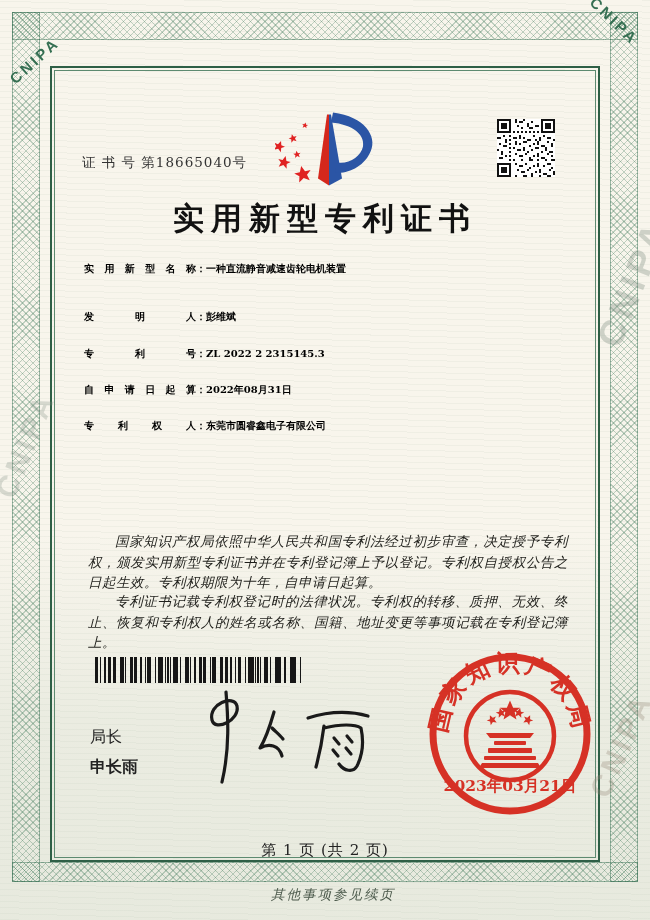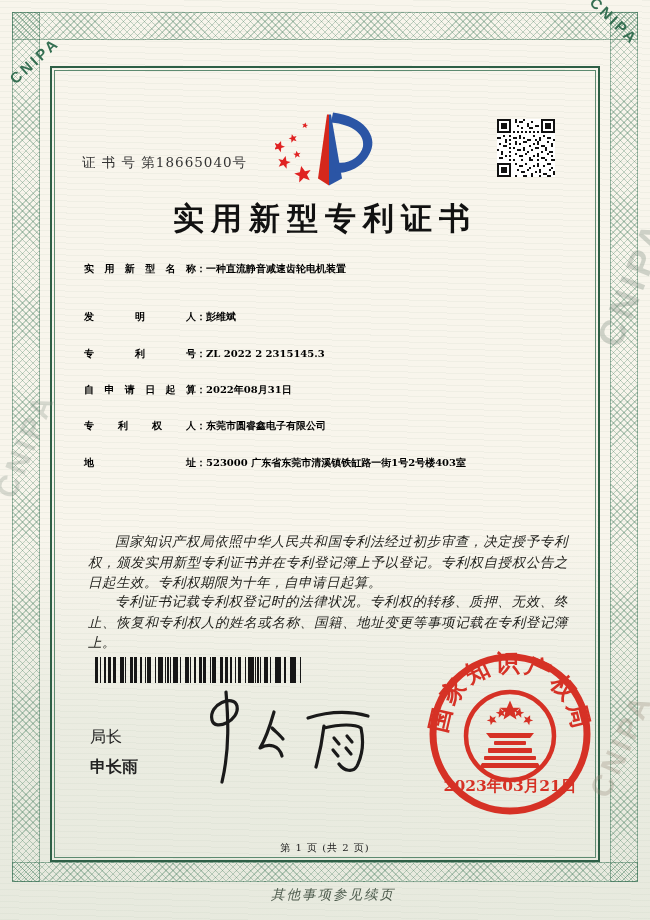--- a/index.html
+++ b/index.html
@@ -58,21 +58,21 @@
       repeating-linear-gradient(90deg,#161616 0 2px, rgba(0,0,0,0) 2px 9px),
       repeating-linear-gradient(90deg,#161616 0 1px, rgba(0,0,0,0) 1px 5px),
       repeating-linear-gradient(90deg,#161616 0 3px, rgba(0,0,0,0) 3px 13px);
   }
   .signer-role{position:absolute;z-index:4;left:90px;top:727px;font-size:16px;color:#222;
                font-family:"Liberation Sans",sans-serif;font-weight:500;}
   .signer-name{position:absolute;z-index:4;left:90px;top:757px;font-size:16px;color:#222;
                font-family:"Liberation Sans",sans-serif;font-weight:700;}
   .signature{position:absolute;z-index:5;left:188px;top:686px;width:215px;height:105px;}
   .seal{position:absolute;z-index:6;left:424px;top:648px;width:172px;height:172px;opacity:.95;}
-  .page-num{position:absolute;z-index:4;top:841px;left:0;right:0;text-align:center;font-size:10px;color:#222;letter-spacing:1px;}
+  .page-num{position:absolute;z-index:4;top:841px;left:0;right:0;text-align:center;font-size:15px;color:#222;letter-spacing:1px;}
   .note{position:absolute;z-index:4;top:886px;left:16px;right:0;text-align:center;font-size:13.5px;
         color:#4c5a4c;font-style:italic;letter-spacing:2px;}
 </style>
 </head>
 <body>
 
 <div class="page">
 
   <div class="band band-top"></div>
   <div class="band band-bottom"></div>
@@ -229,23 +229,20 @@
   </div>
   <div class="frow r3">
     <span class="flabel">专利号</span><span class="colon">：</span><span class="fvalue">ZL 2022 2 2315145.3</span>
   </div>
   <div class="frow r4">
     <span class="flabel">自申请日起算</span><span class="colon">：</span><span class="fvalue">2022年08月31日</span>
   </div>
   <div class="frow r5">
     <span class="flabel">专利权人</span><span class="colon">：</span><span class="fvalue">东莞市圆睿鑫电子有限公司</span>
   </div>
-  <div class="frow r6">
-    <span class="flabel">地址</span><span class="colon">：</span><span class="fvalue">523000 广东省东莞市清溪镇铁缸路一街1号2号楼403室</span>
-  </div>
 
   <div class="para p2">专利证书记载专利权登记时的法律状况。专利权的转移、质押、无效、终止、恢复和专利权人的姓名或名称、国籍、地址变更等事项记载在专利登记簿上。</div>
   <div class="para p1">国家知识产权局依照中华人民共和国专利法经过初步审查，决定授予专利权，颁发实用新型专利证书并在专利登记簿上予以登记。专利权自授权公告之日起生效。专利权期限为十年，自申请日起算。</div>
 
   <div class="barcode"></div>
 
   <div class="signer-role">局长</div>
   <div class="signer-name">申长雨</div>
 
   <svg class="signature" viewBox="0 0 215 105">

